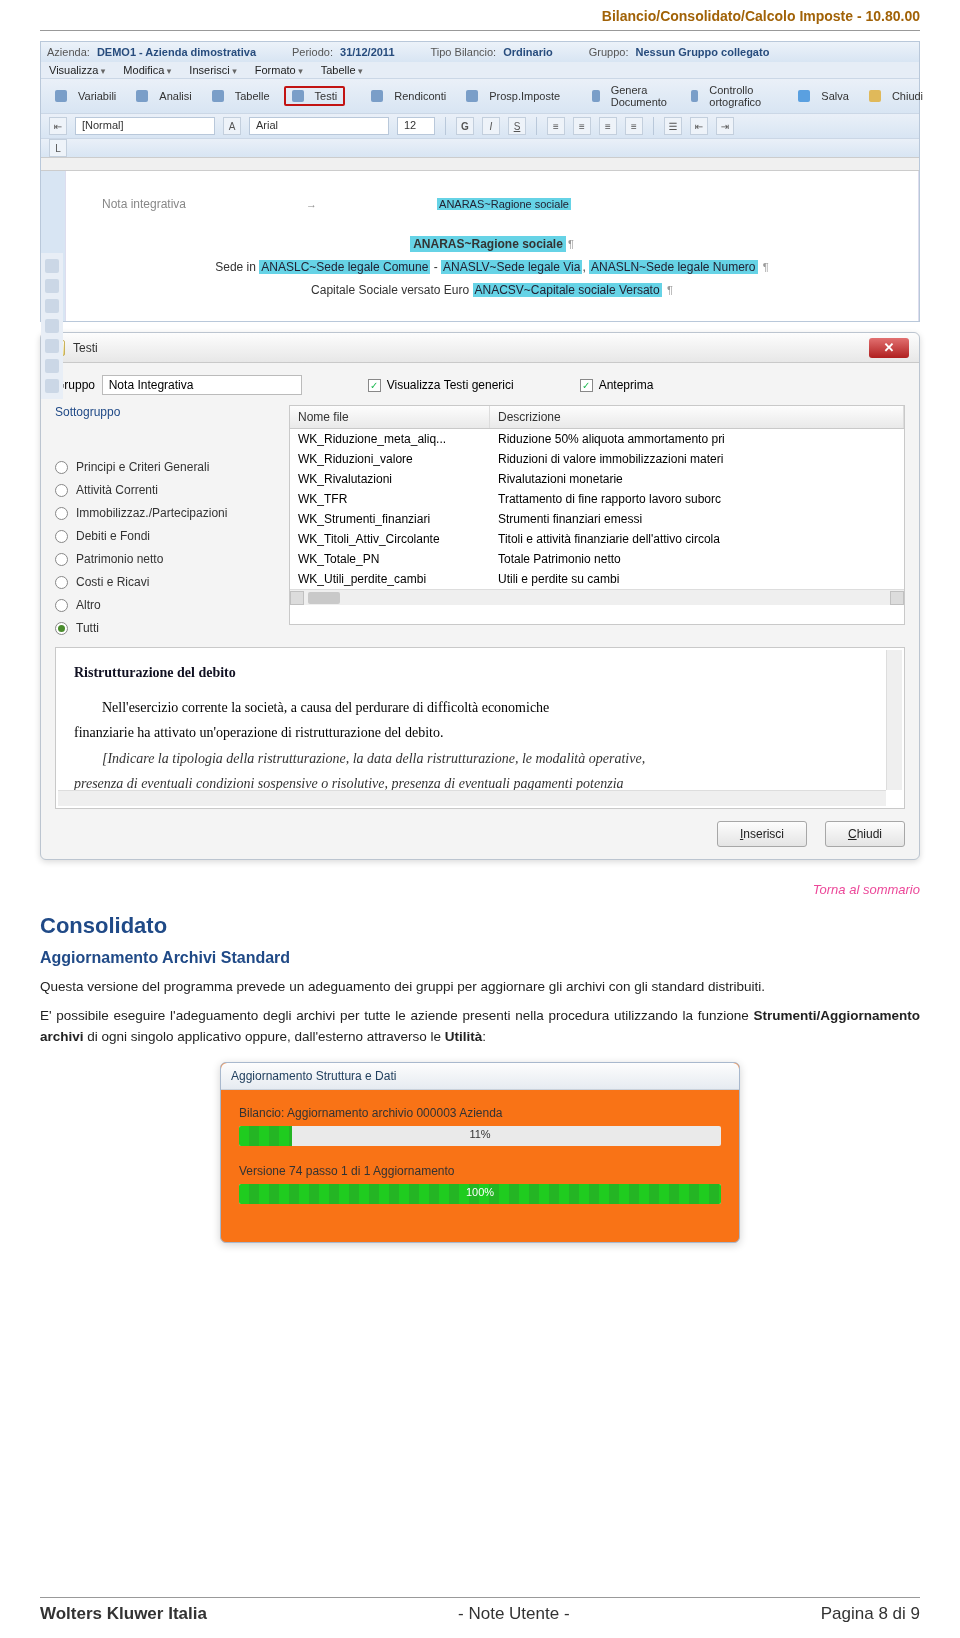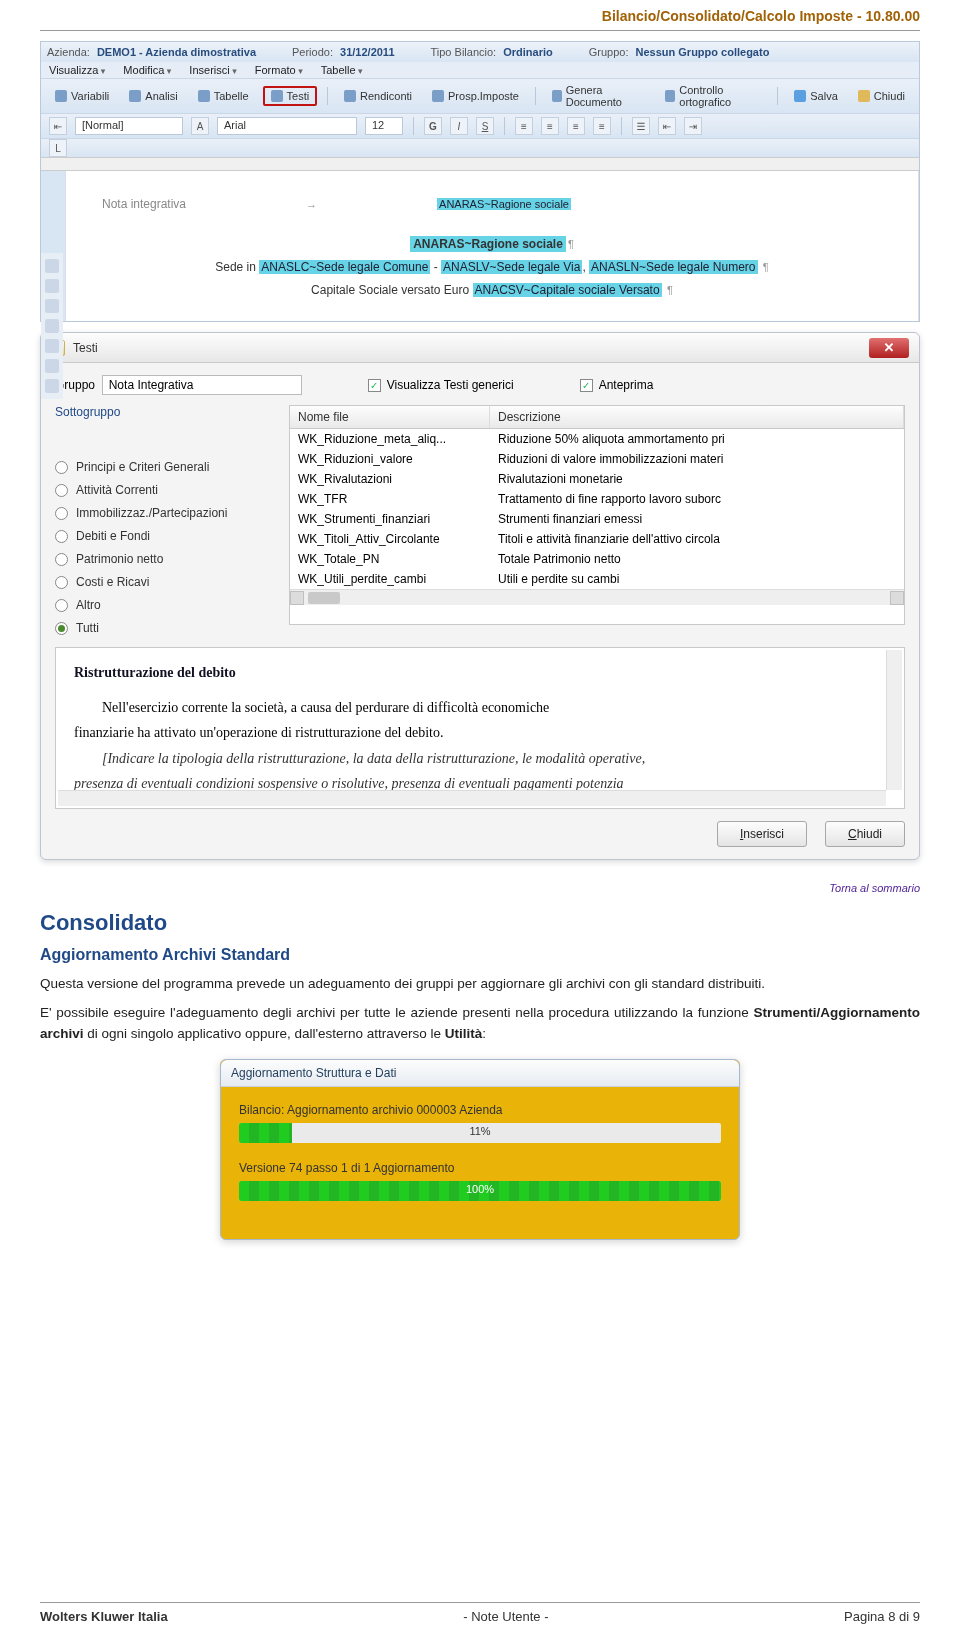--- a/index.html
+++ b/index.html
@@ -51,21 +51,21 @@
     align-items: center;
     padding: 3px 8px;
     background: linear-gradient(#eaf0f8,#d8e5f3);
     border-top: 1px solid #cbd7e6;
     font-size: 11px;
   }
   .toolbar-row .sep { width:1px; height:18px; background:#b9c8da; margin: 0 2px;}
   .tool-btn {
     display: inline-flex;
     align-items: center;
-    gap: 4px;
+    gap: 11px;
     padding: 2px 6px;
     color: #333;
   }
   .tool-btn.highlight {
     border: 2px solid #c21313;
     border-radius: 2px;
   }
   .icon-sq { display:inline-block; width:12px; height:12px; background:#7a9ec8; border-radius:2px;}
   .fmt-input {
     border: 1px solid #b9c8da;
@@ -164,23 +164,23 @@
   .dlg-btn {
     border:1px solid #a7a7a7; border-radius:3px;
     background:linear-gradient(#fdfdfd,#e4e4e4);
     padding:5px 22px; font-size:12px; color:#222;
     text-decoration: underline;
     text-decoration-color: transparent;
   }
   .dlg-btn::first-letter { text-decoration: underline; }
   .back-link {
     text-align:right;
-    color:#4c1d95;
+    color:#ec4899;
     font-style:italic;
-    font-size:11px;
+    font-size:13px;
     margin: 8px 40px 16px;
   }
   .section-title {
     color:#204a87;
     font-size:22px;
     font-weight:bold;
     margin: 0 40px 10px;
   }
   .sub-title {
     color:#204a87;
@@ -194,21 +194,21 @@
     color:#222;
     line-height:1.55;
     text-align: justify;
   }
   .body-text strong { font-weight:bold; }
   .progress-dialog {
     margin: 14px auto 8px;
     width: 520px;
     border: 1px solid #a8b8cd;
     border-radius: 6px;
-    background: #eab308;
+    background: #f97316;
     font-family: Tahoma, sans-serif;
     font-size:12px;
     box-shadow: 0 2px 8px rgba(0,0,0,0.18);
   }
   .prog-title {
     background: linear-gradient(#fdfdfd,#e6ebf1);
     border-bottom:1px solid #c9d1db;
     padding:6px 10px; color:#23415f;
     border-radius: 6px 6px 0 0;
   }
@@ -223,21 +223,21 @@
     margin-bottom:18px;
   }
   .pbar .fill { position:absolute; left:0; top:0; bottom:0; background: repeating-linear-gradient(90deg,#1fcc1f 0,#1fcc1f 10px,#24b524 10px,#24b524 20px);}
   .pbar .pct { position:absolute; width:100%; text-align:center; top:2px; font-size:11px; color:#333;}
   .footer-bar {
     position:absolute;
     bottom:0; left:0; right:0;
     padding: 0 40px;
   }
   .footer-hr { border-top:1px solid #999; margin-bottom:6px;}
-  .footer-row { display:flex; justify-content:space-between; font-size:13px; color:#333; padding-bottom:14px;}
+  .footer-row { display:flex; justify-content:space-between; font-size:17px; color:#333; padding-bottom:14px;}
   .footer-row .l { font-weight:bold; }
 </style>
 </head>
 <body>
 
 <div class="page-header">Bilancio/Consolidato/Calcolo Imposte  -  10.80.00</div>
 <div class="hr"></div>
 
 <div class="screenshot-wrap">
   <div class="app-window" style="position:relative;">
@@ -298,21 +298,21 @@
           <span class="icon-sq" style="background:#5aa0e0"></span>
           <span>Salva</span>
         </span>
       <span class="tool-btn">
           <span class="icon-sq" style="background:#e0b95a"></span>
           <span>Chiudi</span>
         </span>
     </div>
     <div class="toolbar-row">
       <span class="btn-sq">⇤</span>
-      <span class="fmt-input" style="width:108px">[Normal]</span>
+      <span class="fmt-input" style="width:140px">[Normal]</span>
       <span class="btn-sq">A</span>
       <span class="fmt-input" style="width:140px">Arial</span>
       <span class="fmt-input" style="width:38px">12</span>
       <span class="sep"></span>
       <span class="btn-sq" style="font-weight:bold">G</span>
       <span class="btn-sq" style="font-style:italic">I</span>
       <span class="btn-sq" style="text-decoration:underline">S</span>
       <span class="sep"></span>
       <span class="btn-sq">≡</span>
       <span class="btn-sq">≡</span>

